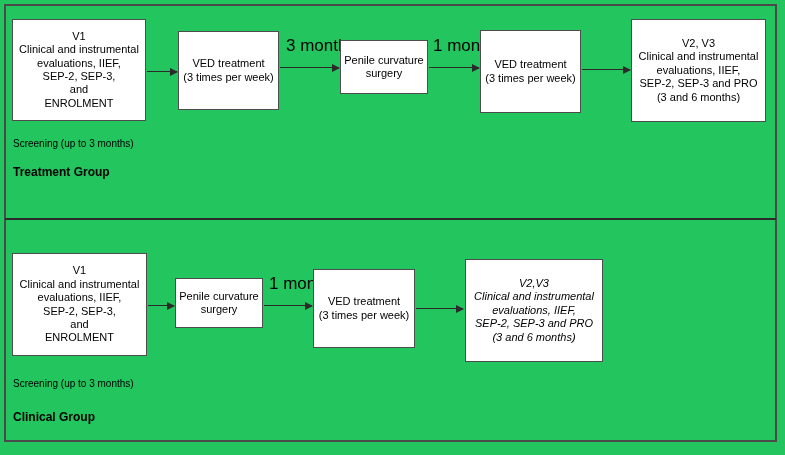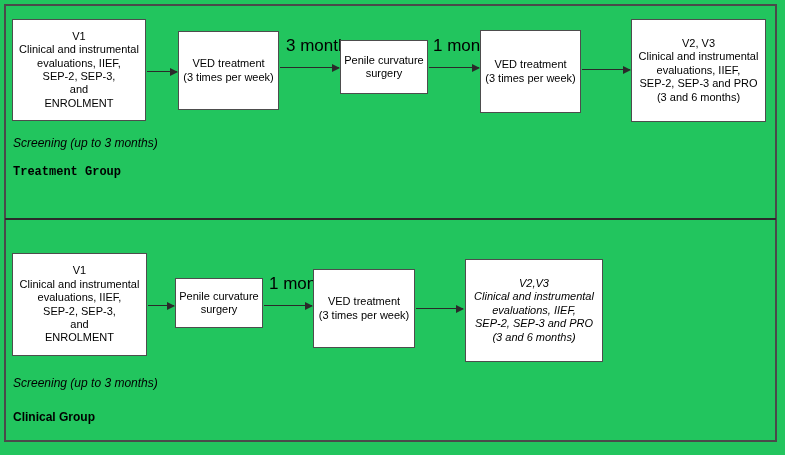--- a/index.html
+++ b/index.html
@@ -76,25 +76,24 @@
   .arrow-label {
     position: absolute;
     font-size: 17px;
     color: #000000;
     white-space: nowrap;
     line-height: 13px;
   }
   
   .caption {
     position: absolute;
-    font-size: 12px;
+    font-size: 10px;
     color: #000000;
     white-space: nowrap;
     line-height: 13px;
-    font-style: italic;
   }
   .group-title {
     position: absolute;
     font-size: 12px;
     font-weight: bold;
     color: #000000;
     white-space: nowrap;
     line-height: 14px;
   }
 </style>
@@ -143,21 +142,21 @@
   <div class="flow-box" style="left:631px; top:19px; width:135px; height:103px;">
     <span class="box-text">V2, V3
 Clinical and instrumental
 evaluations, IIEF,
 SEP-2, SEP-3 and PRO
 (3 and 6 months)</span>
   </div>
 
   <div class="caption" style="left:13px; top:137px;">Screening (up to 3 months)</div>
 
-  <div class="group-title" style="left:13px; top:165px;font-family:Liberation Mono, monospace;">Treatment Group</div>
+  <div class="group-title" style="left:13px; top:165px;">Treatment Group</div>
 
   <div class="flow-box" style="left:12px; top:253px; width:135px; height:103px;">
     <span class="box-text">V1
 Clinical and instrumental
 evaluations, IIEF,
 SEP-2, SEP-3,
 and
 ENROLMENT</span>
   </div>
 

